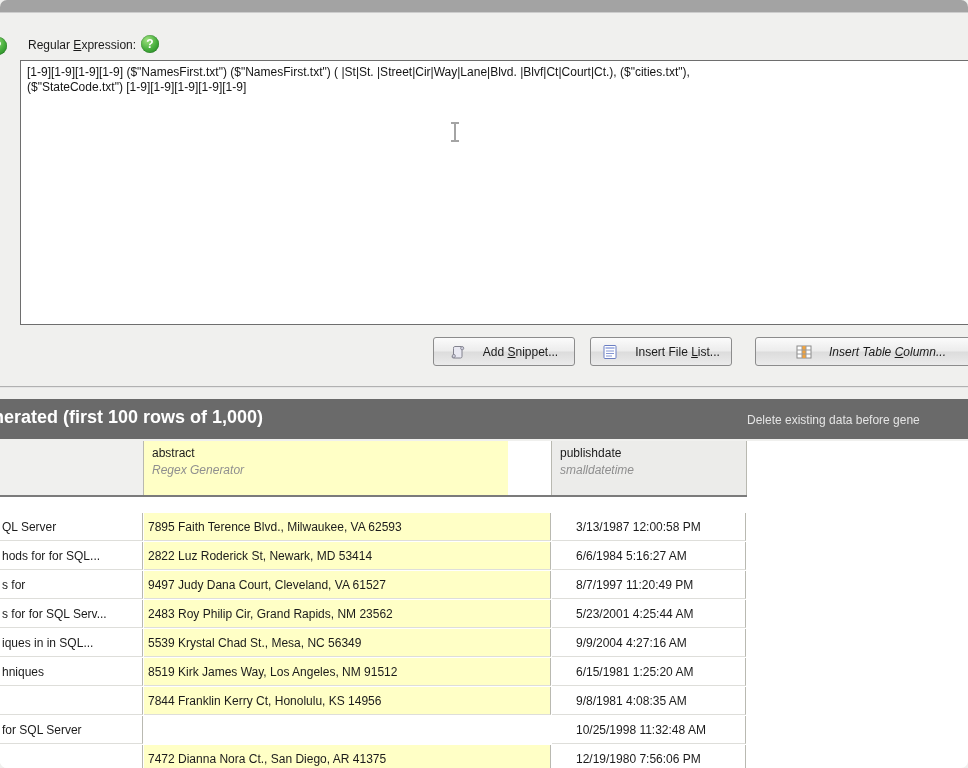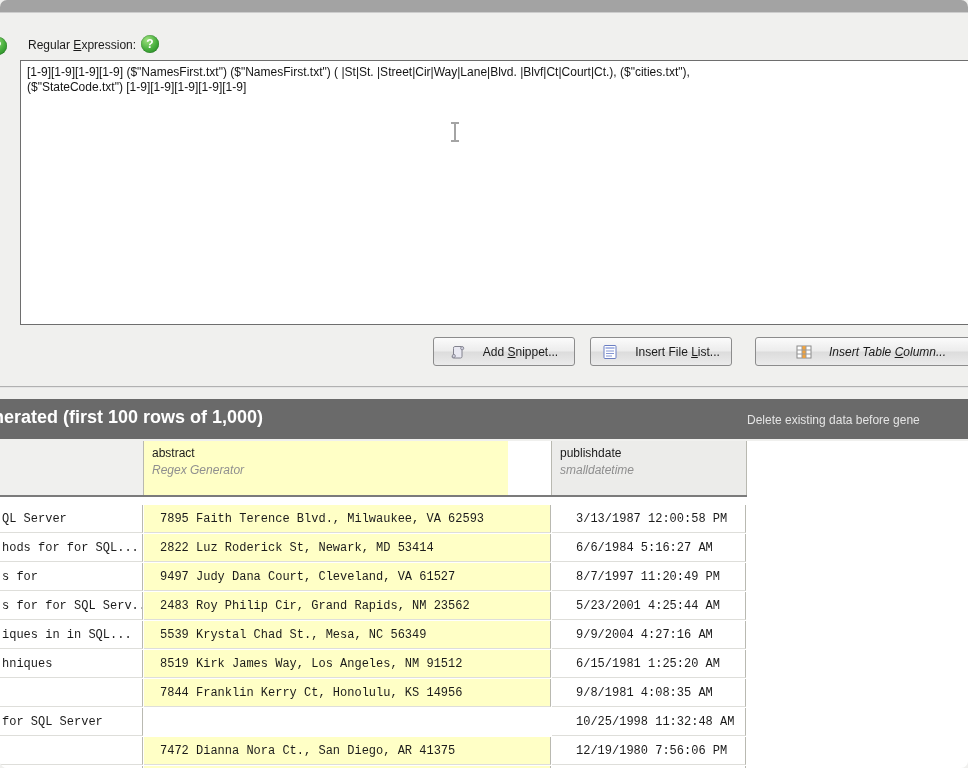--- a/index.html
+++ b/index.html
@@ -56,24 +56,24 @@
   .gh-cell{position:absolute;top:0;height:54px;box-sizing:border-box;padding:5px 8px;}
   .gh-name{font-size:12px;color:#1b1b1b;}
   .gh-type{font-size:12px;font-style:italic;color:#8f8f8f;margin-top:3px;}
   .gh-c1{left:0;width:143px;background:#f0f0ee;}
   .gh-c2{left:144px;width:364px;background:#ffffc6;}
   .gh-c3{left:552px;width:194px;background:#ececea;}
   .grid-header-border{position:absolute;left:0;top:54px;width:747px;height:2px;background:#7b7b7b;}
 
   .rows{position:absolute;left:0;top:56px;width:968px;}
   .tr{position:relative;width:968px;height:29px;}
-  .td{position:absolute;top:8px;height:28px;box-sizing:border-box;font-size:12px;
-      line-height:28px;white-space:nowrap;overflow:hidden;border-bottom:1px solid #dededa;font-family:Liberation Mono, monospace;}
+  .td{position:absolute;top:16px;height:28px;box-sizing:border-box;font-size:12px;
+      line-height:28px;white-space:nowrap;overflow:hidden;border-bottom:1px solid #dededa;}
   .td-title{left:0;width:143px;background:#ffffff;padding-left:2px;border-right:1px solid #b9b9b1;}
-  .td-abstract{left:144px;width:407px;background:#ffffc6;padding-left:16px;border-right:1px solid #b9b9b1;}
+  .td-abstract{left:144px;width:407px;background:#ffffc6;padding-left:4px;border-right:1px solid #b9b9b1;}
   .td-date{left:552px;width:194px;background:#ffffff;padding-left:24px;border-right:1px solid #b9b9b1;}
   .td-null{background-color:#ecedd3;background-image:radial-gradient(#dfe0bf 22%,transparent 23%);
       background-size:3px 3px;font-style:italic;color:#3c3c3c;}
 
   .icon16{width:16px;height:16px;flex:0 0 16px;}
 </style>
 </head>
 <body>
 
 <div id="viewport">

